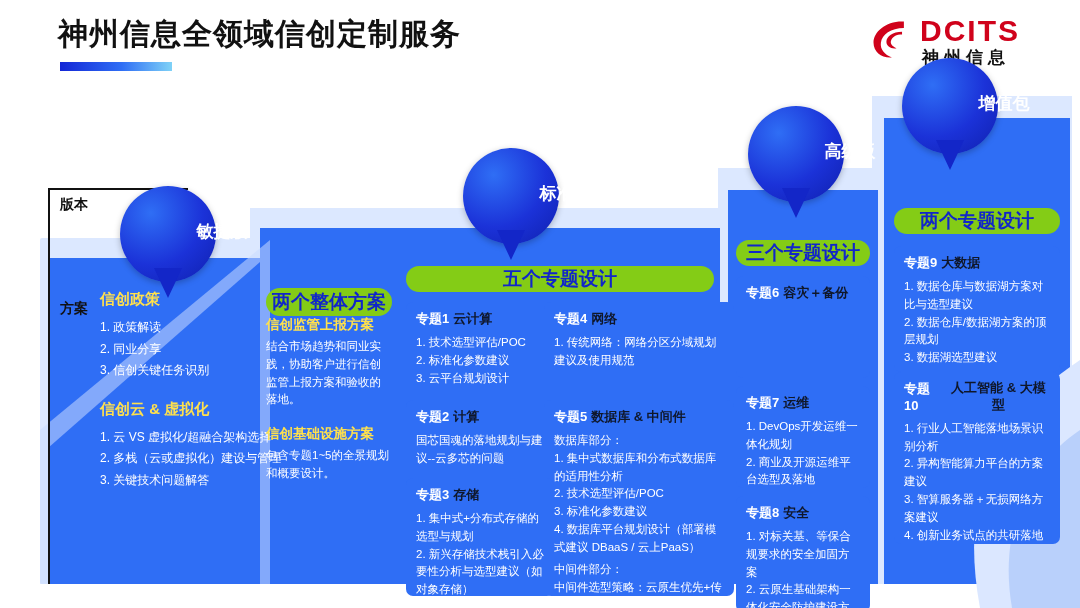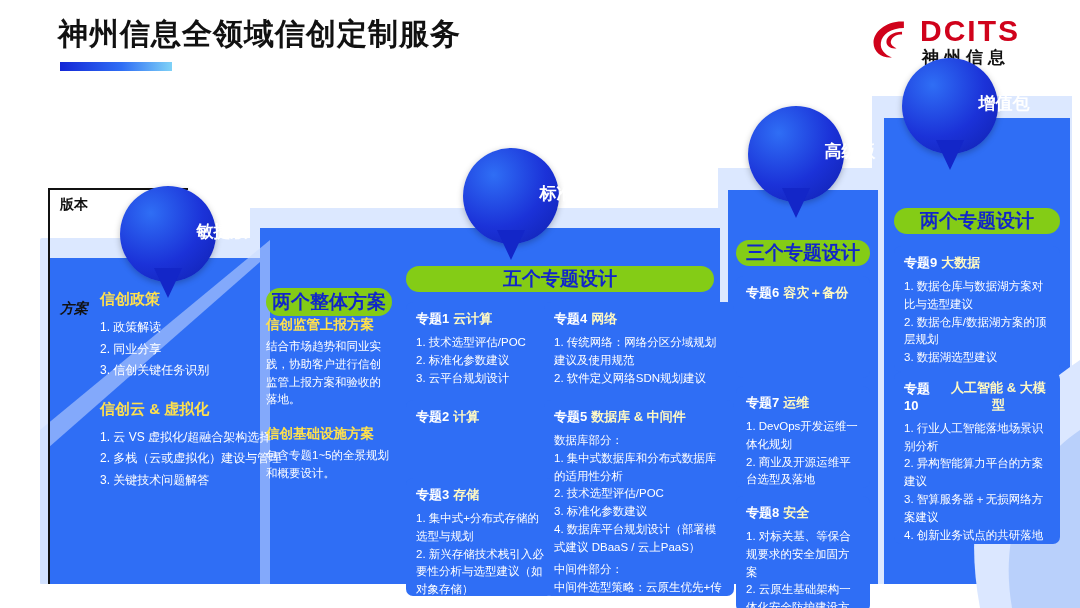--- a/index.html
+++ b/index.html
@@ -24,21 +24,21 @@
 
   
   .stage{position:absolute;left:0;top:0;width:1080px;height:608px;}
   .bg-step{position:absolute;background:#2f6ef5;}
   .bg-light{background:#dce8ff;}
 
   
   .axis-line{position:absolute;left:48px;top:188px;width:2px;height:396px;background:#111;}
   .axis-top{position:absolute;left:48px;top:188px;width:140px;height:2px;background:#111;}
   .lbl-version{position:absolute;left:60px;top:196px;font-size:14px;font-weight:bold;color:#111;}
-  .lbl-scheme{position:absolute;left:60px;top:300px;font-size:14px;font-weight:bold;color:#111;font-style:italic;}
+  .lbl-scheme{position:absolute;left:60px;top:300px;font-size:14px;font-weight:bold;color:#111;}
 
   
   .pin{position:absolute;width:96px;height:116px;}
   .pin .ball{
     position:absolute;left:0;top:0;width:96px;height:96px;border-radius:50%;
     background:radial-gradient(circle at 32% 28%,#2f6ef5 0%,#1b32d8 55%,#0f1fae 100%);
     box-shadow:0 2px 6px rgba(0,0,0,.25);
   }
   .pin .tip{
     position:absolute;left:34px;top:82px;width:0;height:0;
@@ -64,21 +64,21 @@
   
   .col1{left:100px;top:290px;width:200px;}
   .col1 .c-title{font-size:15px;color:#ffe14d;margin-bottom:8px;}
   .col1 .c-body{font-size:12px;line-height:1.8;}
 
   
   .pad{padding:8px 10px;}
   .mt6{margin-top:6px;}
 
   .subject-chip{font-weight:bold;font-size:13px;color:#ffffff;}
-  .subject-name{font-weight:bold;font-size:13px;color:#fef9c3;}
+  .subject-name{font-weight:bold;font-size:13px;color:#0f172a;}
   .row-head{display:flex;align-items:center;gap:4px;}
 </style>
 </head>
 <body>
 
 <div class="stage">
 
   <div class="bg-step bg-light" style="left:40px;top:238px;width:230px;height:346px;border-radius:2px;"></div>
   <div class="bg-step bg-light" style="left:250px;top:208px;width:480px;height:376px;"></div>
   <div class="bg-step bg-light" style="left:718px;top:168px;width:160px;height:416px;"></div>
@@ -182,28 +182,30 @@
     </div>
   </div>
 
   <div class="card-sub pad" style="position:absolute;left:138px;top:36px;width:170px;height:92px;">
     <div class="row-head">
       <span class="subject-chip">专题4</span>
       <span class="subject-name">网络</span>
     </div>
     <div class="c-body mt6">
       <div>1. 传统网络：网络分区分域规划建议及使用规范</div>
-      <div>2. 软件定义网络SDN规划建议</div>
     </div>
   </div>
 
   <div class="card-sub pad" style="position:absolute;left:0;top:134px;width:128px;height:72px;">
     <div class="row-head">
       <span class="subject-chip">专题2</span>
       <span class="subject-name">计算</span>
+    </div>
+    <div class="c-body mt6">
+      <div>国芯国魂的落地规划与建议--云多芯的问题</div>
     </div>
   </div>
 
   <div class="card-sub pad" style="position:absolute;left:138px;top:134px;width:170px;height:180px;">
     <div class="row-head">
       <span class="subject-chip">专题5</span>
       <span class="subject-name">数据库 &amp; 中间件</span>
     </div>
     <div class="c-body mt6">
       <div>数据库部分：</div>

